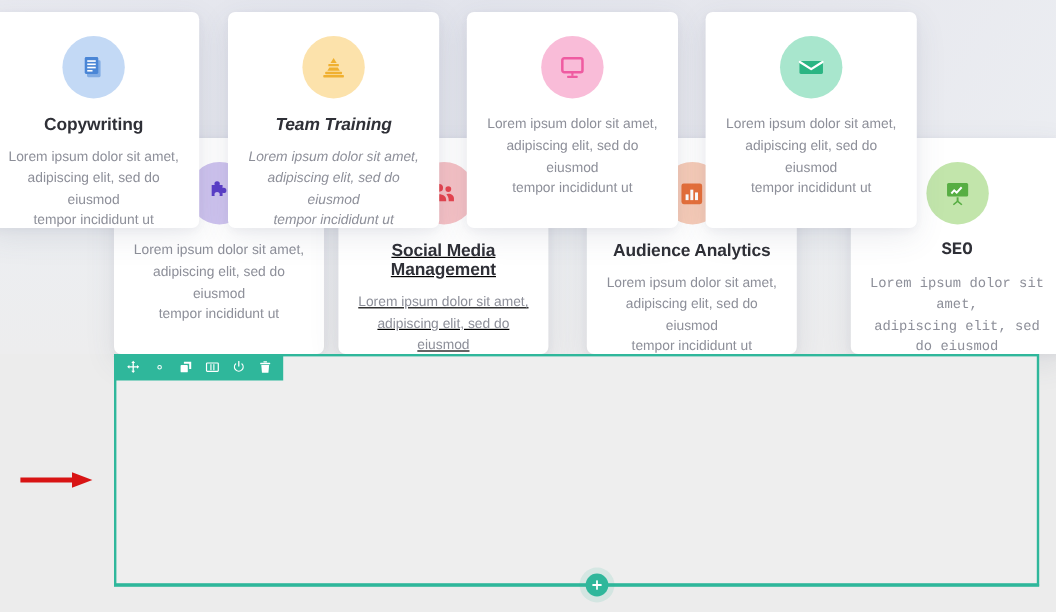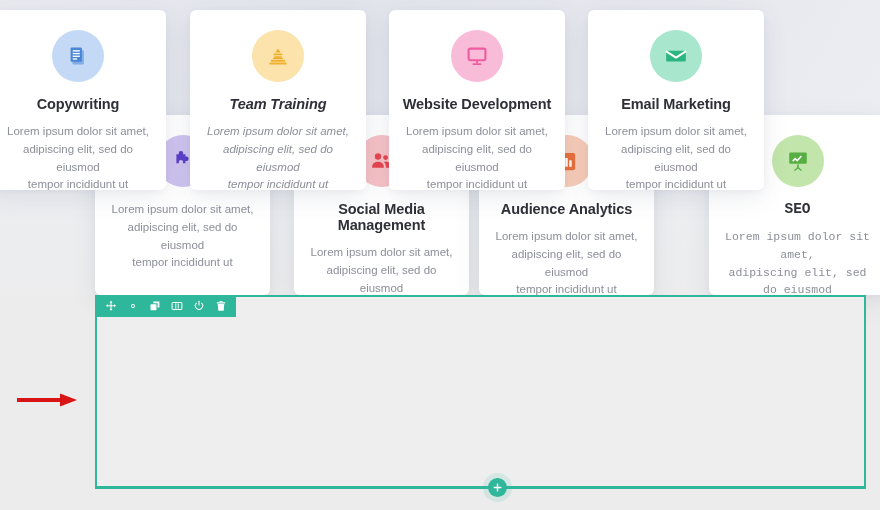--- a/index.html
+++ b/index.html
@@ -135,38 +135,38 @@
           <path d="M10 2a2.2 2.2 0 0 1 2.2 2.2c0 .4-.12.72-.28 1h2.55v2.6c.28-.16.6-.26.98-.26A2.2 2.2 0 0 1 17.65 9.7a2.2 2.2 0 0 1-2.2 2.2c-.38 0-.7-.1-.98-.26v2.6h-2.6c.16-.28.26-.6.26-.98a2.2 2.2 0 0 0-2.2-2.2 2.2 2.2 0 0 0-2.2 2.2c0 .38.1.7.26.98H5.4V5.2h2.56a2.2 2.2 0 0 1-.28-1A2.2 2.2 0 0 1 10 2z"></path>
         </svg>
     </div>
     <div class="card-body">
       <div>Lorem ipsum dolor sit amet,</div>
       <div>adipiscing elit, sed do eiusmod</div>
       <div>tempor incididunt ut</div>
     </div>
   </div>
 
-  <div class="card card-row2" style="left:294px; width:175px;">
+  <div class="card card-row2" style="left:282px; width:175px;text-decoration:underline;">
     <div class="icon-circle" style="background:#f6c2c6;">
       <svg width="25" height="24" viewBox="0 0 25 24" fill="#e8454f">
           <circle cx="9" cy="7.5" r="3.2"></circle>
           <circle cx="16.6" cy="8.6" r="2.4"></circle>
           <path d="M3.2 17.6c0-3 2.6-4.8 5.8-4.8s5.8 1.8 5.8 4.8v1.1H3.2z"></path>
           <path d="M16.6 12.4c2.6 0 4.7 1.4 4.7 3.9v2.4h-4.4v-1.1c0-1.9-.74-3.5-1.96-4.6.5-.4 1.06-.6 1.66-.6z"></path>
         </svg>
     </div>
     <div class="card-title">Social Media Management</div>
     <div class="card-body">
       <div>Lorem ipsum dolor sit amet,</div>
       <div>adipiscing elit, sed do eiusmod</div>
       <div>tempor incididunt ut</div>
     </div>
   </div>
 
-  <div class="card card-row2" style="left:479px; width:175px;">
+  <div class="card card-row2" style="left:489px; width:175px;">
     <div class="icon-circle" style="background:#f7ccb8;">
       <svg width="23" height="23" viewBox="0 0 24 24">
           <rect x="3" y="3" width="18" height="18" rx="2" fill="#e8703a"></rect>
           <rect x="6.6" y="12.5" width="2.6" height="5" fill="#fff"></rect>
           <rect x="10.7" y="8.4" width="2.6" height="9.1" fill="#fff"></rect>
           <rect x="14.8" y="10.8" width="2.6" height="6.7" fill="#fff"></rect>
         </svg>
     </div>
     <div class="card-title">Audience Analytics</div>
     <div class="card-body">
@@ -231,36 +231,34 @@
   </div>
 
   <div class="card card-row1" style="left:389px; width:176px;">
     <div class="icon-circle" style="background:#f9bcd8;">
       <svg width="24" height="24" viewBox="0 0 24 24">
           <rect x="3.6" y="4.6" width="16.8" height="11.6" rx="1.6" fill="none" stroke="#ef5ba1" stroke-width="2.1"></rect>
           <rect x="11.1" y="16.6" width="1.8" height="2.6" fill="#ef5ba1"></rect>
           <rect x="7.5" y="19.2" width="9" height="1.8" rx=".8" fill="#ef5ba1"></rect>
         </svg>
     </div>
-    <div class="card-title">Website Development</div>
     <div class="card-body">
       <div>Lorem ipsum dolor sit amet,</div>
       <div>adipiscing elit, sed do eiusmod</div>
       <div>tempor incididunt ut</div>
     </div>
   </div>
 
   <div class="card card-row1" style="left:588px; width:176px;">
     <div class="icon-circle" style="background:#a8e6cd;">
       <svg width="24" height="24" viewBox="0 0 24 24" fill="#2bb583">
           <path d="M3.4 6.8h17.2c.7 0 1.2.5 1.2 1.2v8.4c0 .7-.5 1.2-1.2 1.2H3.4c-.7 0-1.2-.5-1.2-1.2V8c0-.7.5-1.2 1.2-1.2z"></path>
           <path d="M2.6 7.6L12 13.6l9.4-6" fill="none" stroke="#fff" stroke-width="1.9" stroke-linecap="round" stroke-linejoin="round"></path>
         </svg>
     </div>
-    <div class="card-title">Email Marketing</div>
     <div class="card-body">
       <div>Lorem ipsum dolor sit amet,</div>
       <div>adipiscing elit, sed do eiusmod</div>
       <div>tempor incididunt ut</div>
     </div>
   </div>
 
   <div class="builder-section"></div>
 
   <div class="builder-toolbar">

